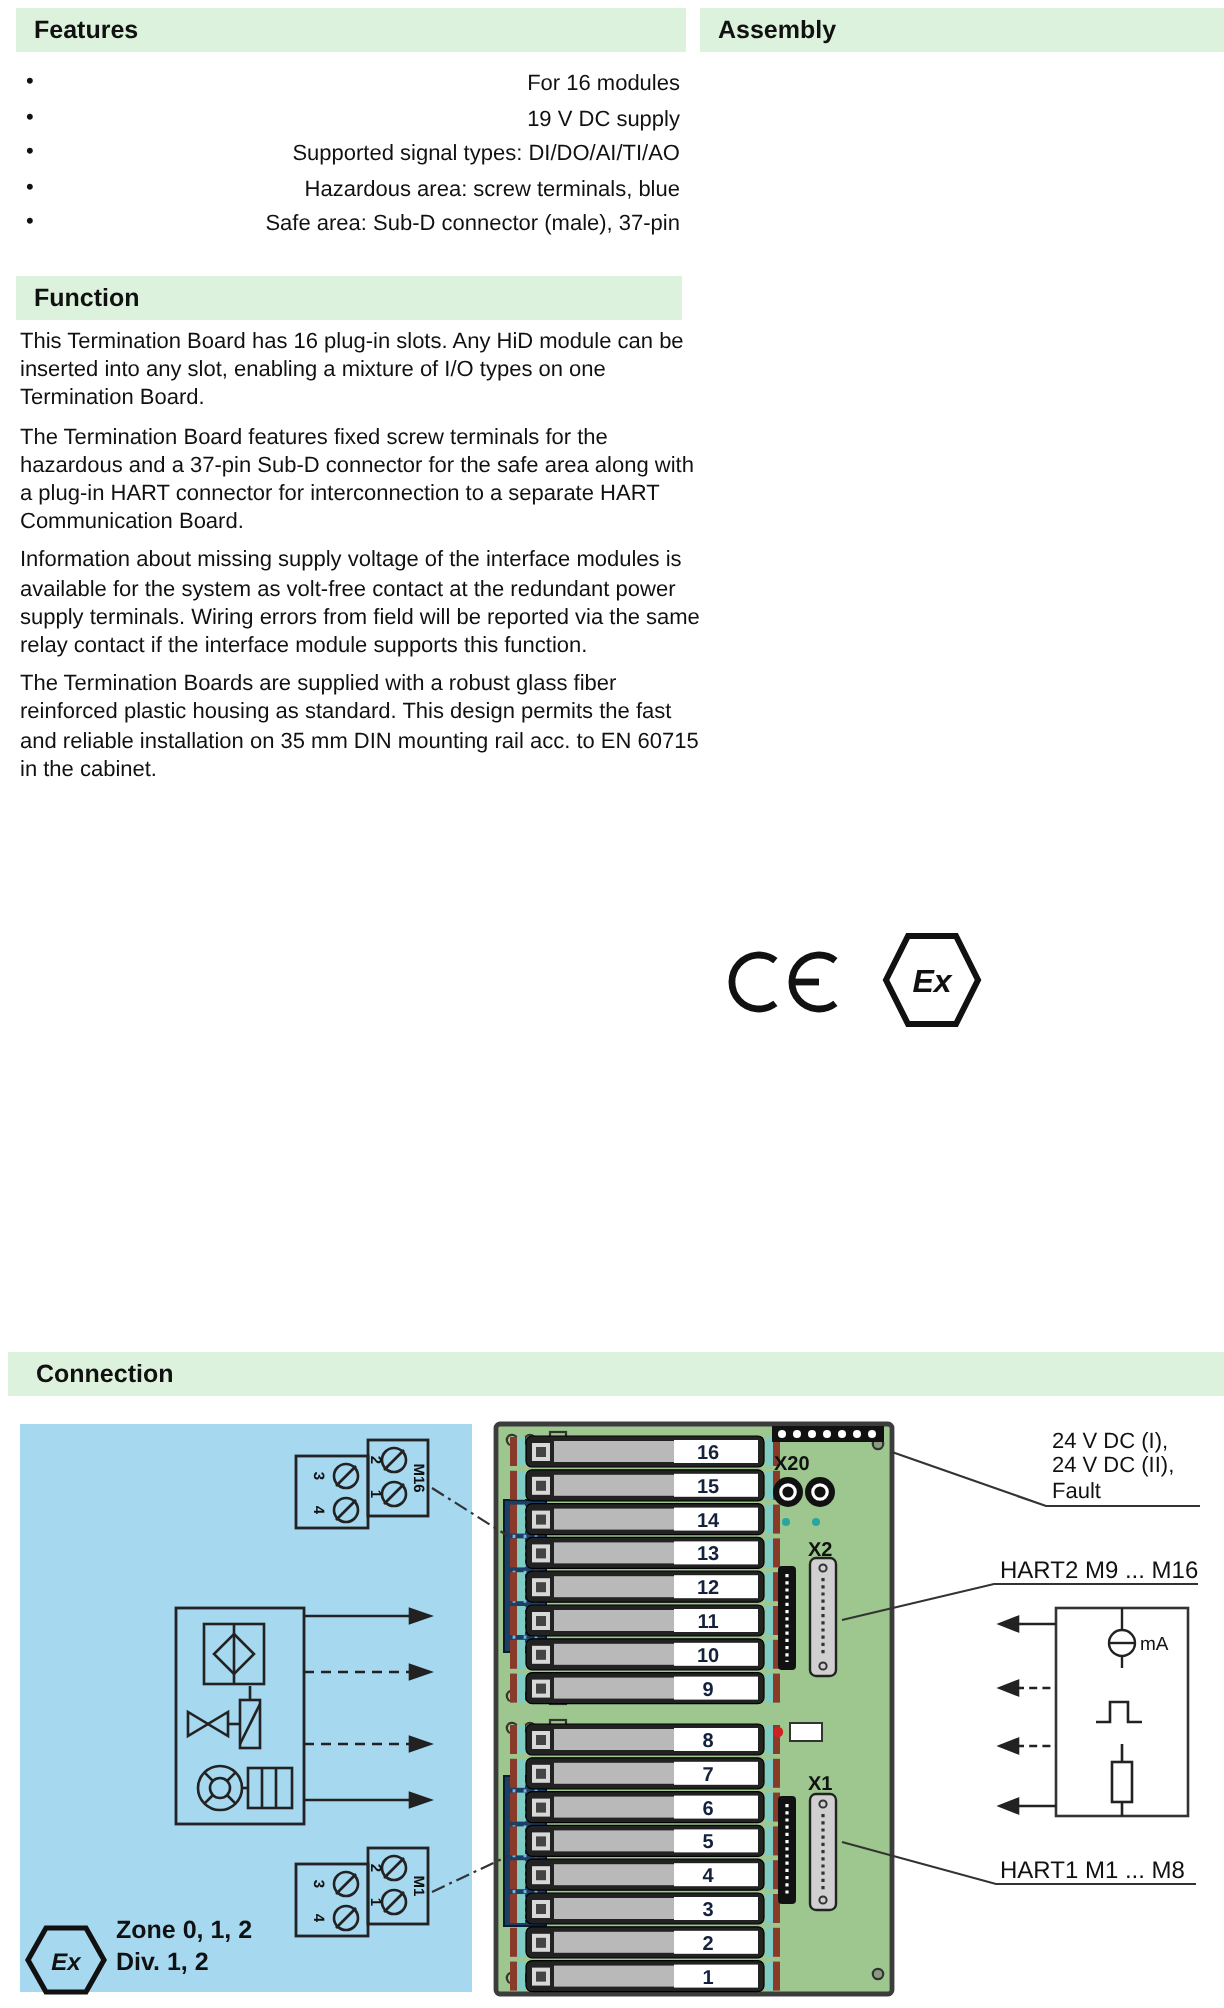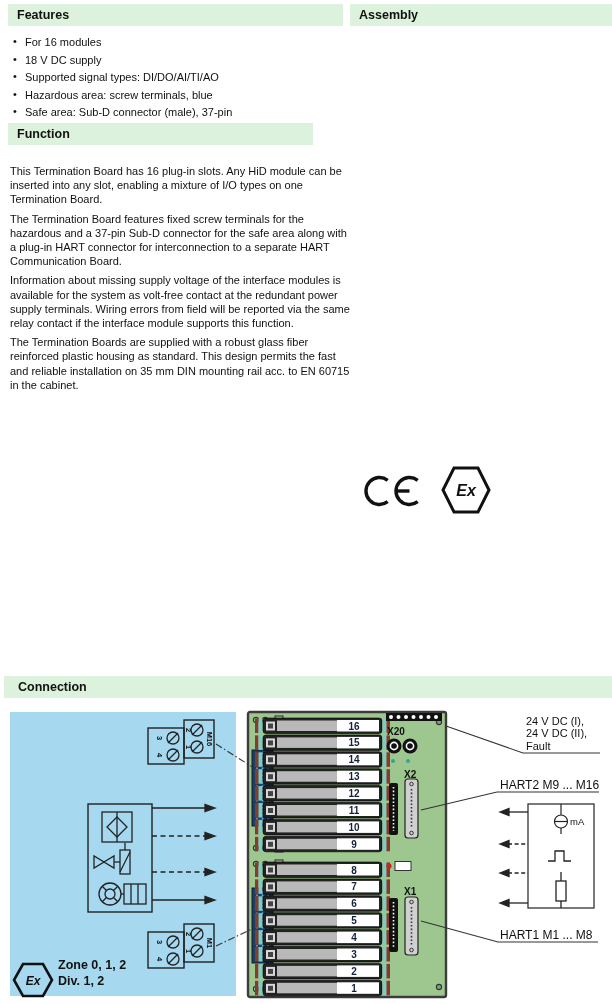--- a/index.html
+++ b/index.html
@@ -1,21 +1,21 @@
 <!DOCTYPE html>
 <html><head>
 <meta charset="utf-8">
 <style>
   html,body{margin:0;padding:0;background:#fff;}
   .page{position:relative;width:612px;height:1004px;background:#fff;overflow:hidden;
         font-family:"Liberation Sans",sans-serif;color:#111;}
   .hbar{position:absolute;height:22px;background:#dcf2dc;display:flex;align-items:center;
         padding-left:9px;font-weight:bold;font-size:12.5px;box-sizing:border-box;}
   .bullets{position:absolute;margin:0;padding:0;list-style:none;font-size:11px;line-height:13px;}
-  .bullets li{margin:0 0 4.5px 0;padding-left:15px;position:relative;}
+  .bullets li{margin:0 0 4.5px 0;padding-left:15px;position:relative;text-align:right;}
   .bullets li::before{content:"•";position:absolute;left:3px;top:-1px;}
   .paras{position:absolute;font-size:11px;line-height:14.2px;}
   .paras p{margin:0 0 5px 0;}
   .abs{position:absolute;}
   .lbl{position:absolute;font-size:11px;line-height:12.4px;white-space:pre;}
   .hartlbl{position:absolute;font-size:12px;white-space:pre;}
   .zonelbl{position:absolute;font-size:12.5px;font-weight:bold;line-height:16px;white-space:pre;}
   svg{display:block;overflow:visible;}
   svg text{font-family:"Liberation Sans",sans-serif;}
   .slot-num{font-size:10px;font-weight:bold;fill:#14213d;text-anchor:middle;}
@@ -32,27 +32,27 @@
 <body>
 
 <div class="page">
 
   <div class="hbar" style="left:8px;top:4px;width:335px;">
     <span>Features</span>
   </div>
   <ul class="bullets" style="left:10px;top:36px;width:330px;">
 
   <li><span>For 16 modules</span></li>
-      <li><span>18 V DC supply</span></li>
+      <li><span>19 V DC supply</span></li>
       <li><span>Supported signal types: DI/DO/AI/TI/AO</span></li>
       <li><span>Hazardous area: screw terminals, blue</span></li>
       <li><span>Safe area: Sub-D connector (male), 37-pin</span></li>
     </ul>
 
-  <div class="hbar" style="left:8px;top:123px;width:305px;">
+  <div class="hbar" style="left:8px;top:138px;width:333px;">
     <span>Function</span>
   </div>
   <div class="paras" style="left:10px;top:164px;width:344px;">
 
   <p><span>This Termination Board has 16 plug-in slots. Any HiD module can be inserted into any slot, enabling a mixture of I/O types on one Termination Board.</span></p>
       <p><span>The Termination Board features fixed screw terminals for the hazardous and a 37-pin Sub-D connector for the safe area along with a plug-in HART connector for interconnection to a separate HART Communication Board.</span></p>
       <p><span>Information about missing supply voltage of the interface modules is available for the system as volt-free contact at the redundant power supply terminals. Wiring errors from field will be reported via the same relay contact if the interface module supports this function.</span></p>
       <p><span>The Termination Boards are supplied with a robust glass fiber reinforced plastic housing as standard. This design permits the fast and reliable installation on 35 mm DIN mounting rail acc. to EN 60715 in the cabinet.</span></p>
     </div>
 

